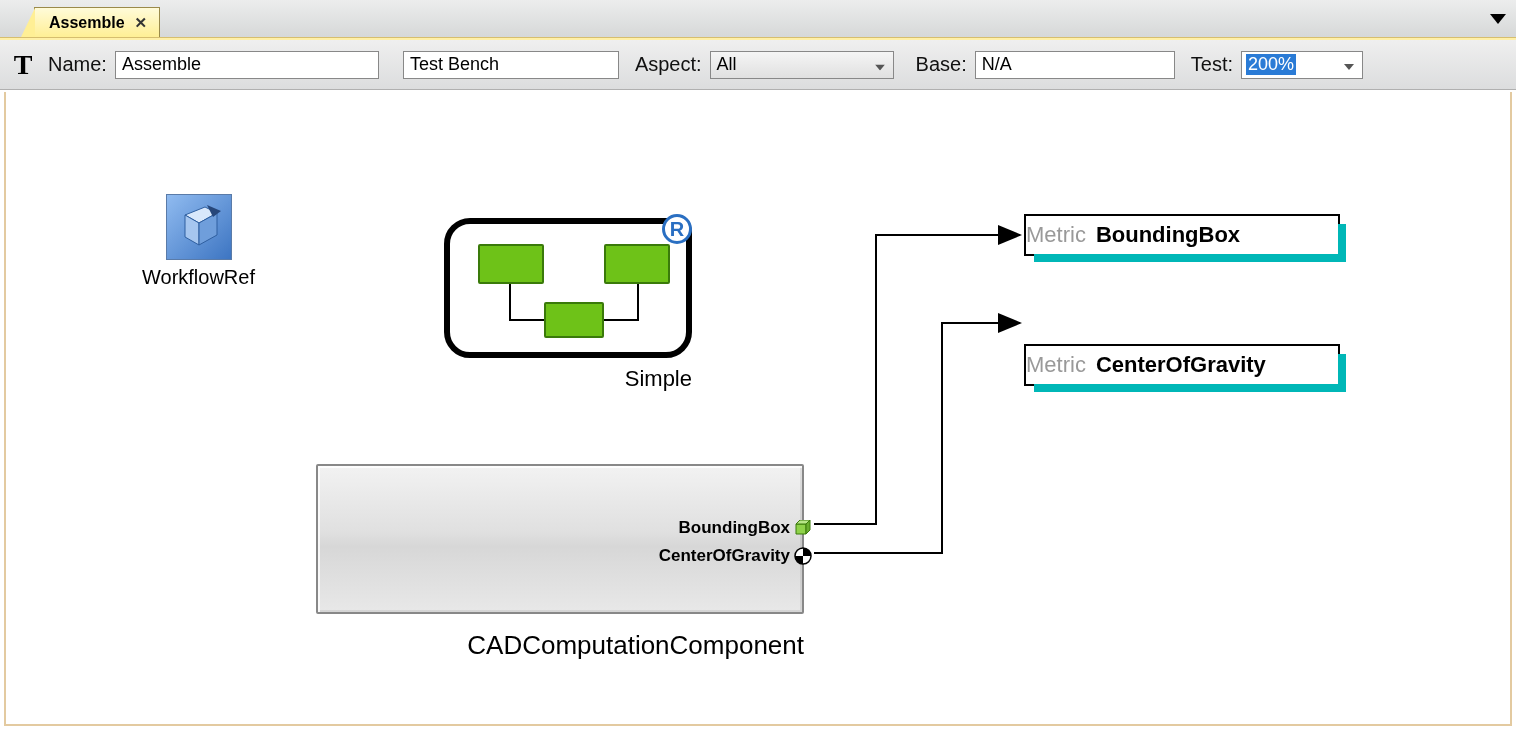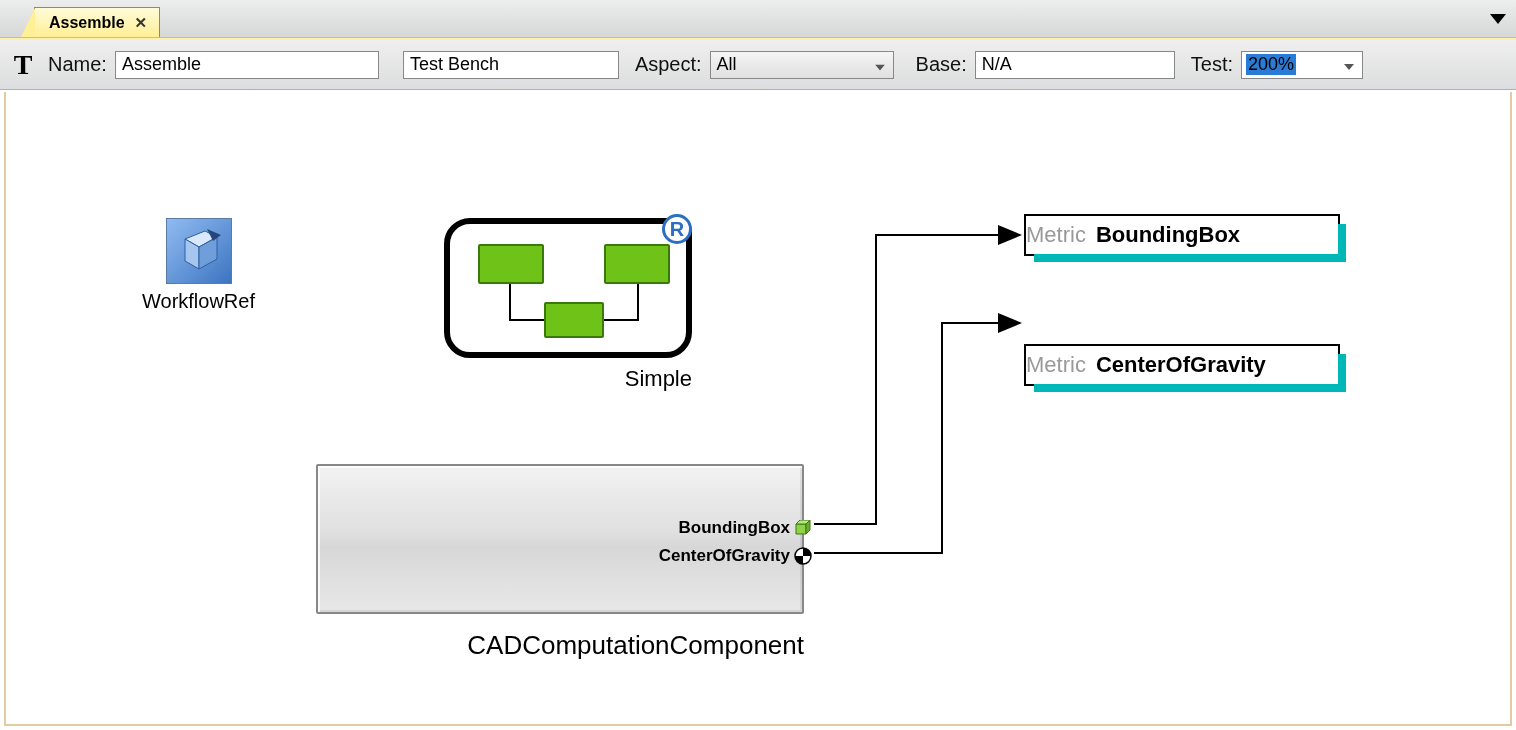--- a/index.html
+++ b/index.html
@@ -113,21 +113,21 @@
   border: 1px solid #888;
   background: #fff;
   display: flex;
   align-items: center;
   padding: 0 0 0 4px;
   position: relative;
   width: 122px;
 }
 .zoom-field .zoom-text {
   background: #2a7bd6;
-  color: #000000;
+  color: #ffffff;
   padding: 0 2px;
   font-size: 18px;
 }
 .zoom-field .caret {
   position: absolute;
   right: 8px;
 }
 
 .canvas {
   position: absolute;
@@ -316,21 +316,21 @@
     <span class="caret caret-svg">
       <svg width="10" height="6">
           <polygon points="0,0 10,0 5,6" fill="#555"></polygon>
         </svg>
     </span>
   </div>
 </div>
 
 <div class="canvas">
 
-  <div class="node" style="left:136px; top:126px; text-align:center">
+  <div class="node" style="left:136px; top:102px; text-align:center">
     <div class="workflow-icon" style="margin:0 auto">
       <svg class="cube" viewBox="0 0 44 44">
         <polygon points="8,10 28,2 40,8 22,18" fill="#d9e8fb" stroke="#2f5fa0" stroke-width="1"></polygon>
         <polygon points="8,10 22,18 22,40 8,32" fill="#a6c6ef" stroke="#2f5fa0" stroke-width="1"></polygon>
         <polygon points="22,18 40,8 40,30 22,40" fill="#6f9edb" stroke="#2f5fa0" stroke-width="1"></polygon>
         <polygon points="30,0 44,6 36,12" fill="#27477a"></polygon>
       </svg>
     </div>
     <div class="workflow-label">WorkflowRef</div>
   </div>

